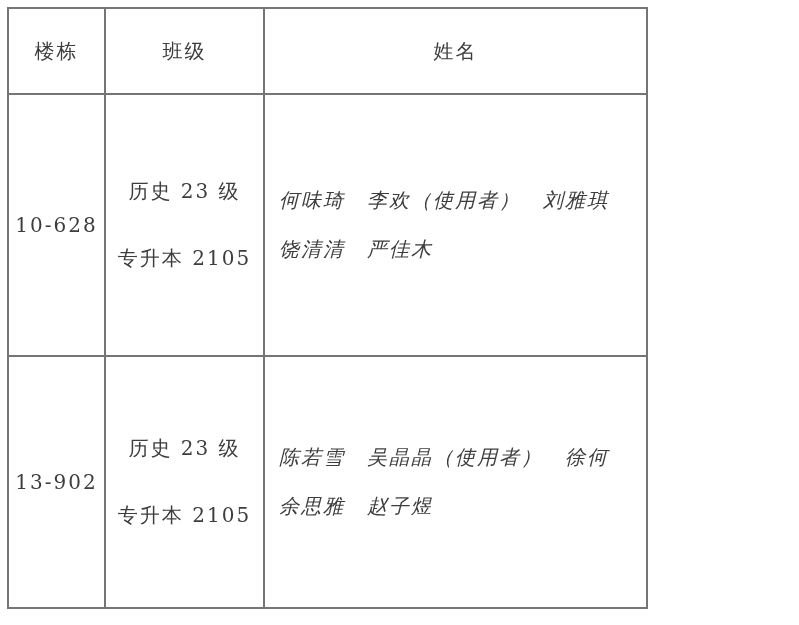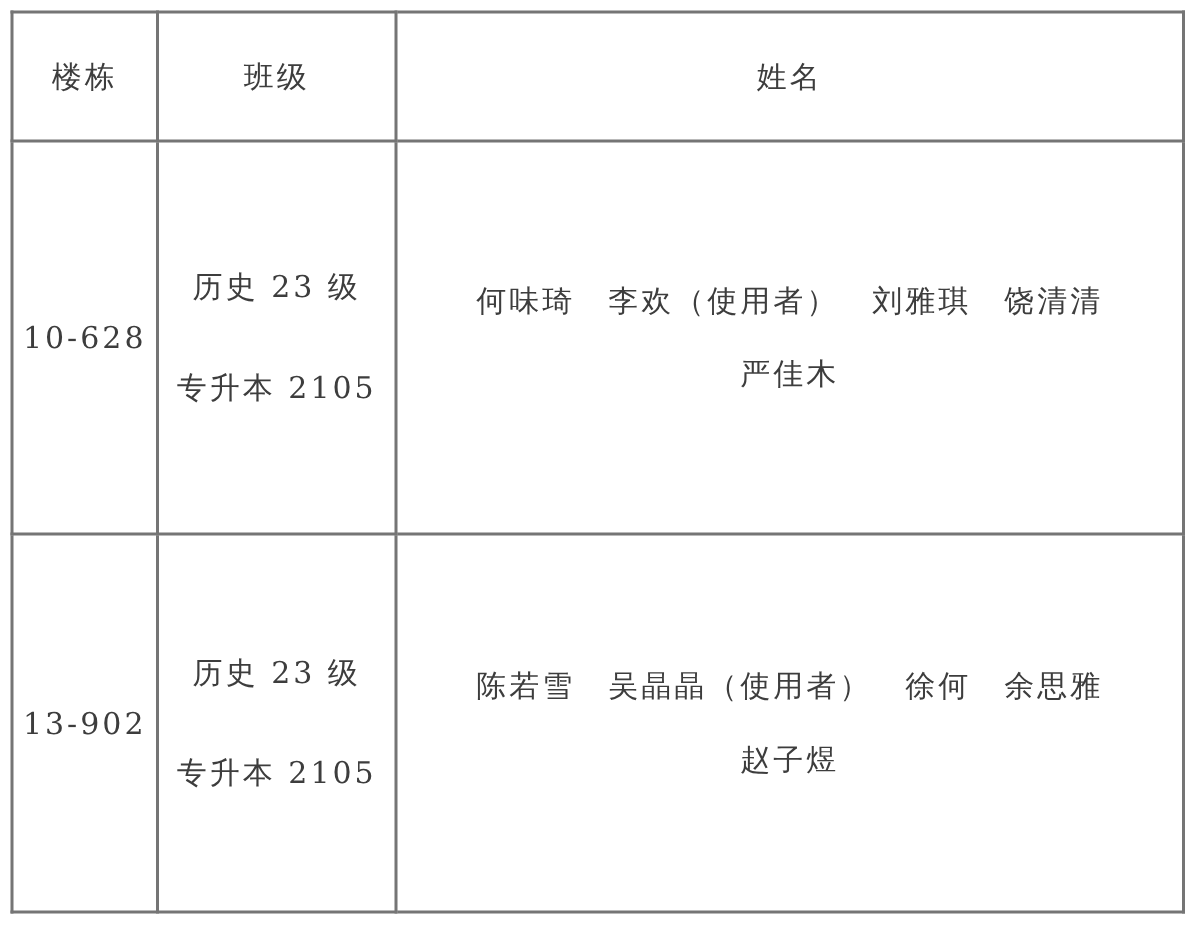--- a/index.html
+++ b/index.html
@@ -7,21 +7,21 @@
     width: 799px;
     height: 625px;
     background: #ffffff;
     overflow: hidden;
     font-family: "DejaVu Serif", "Liberation Serif", serif;
   }
   .doc-table {
     position: absolute;
     left: 7px;
     top: 7px;
-    width: 783px;
+    width: 641px;
     height: 602px;
     border-collapse: collapse;
     table-layout: fixed;
     color: #3d3d3d;
   }
   .doc-table th,
   .doc-table td {
     border: 2px solid #757575;
     text-align: center;
     vertical-align: middle;
@@ -38,26 +38,27 @@
   .doc-table tbody tr:nth-child(2) { height: 168px; }
   .class-lines {
     display: flex;
     flex-direction: column;
     align-items: center;
     gap: 40px;
   }
   .names-line {
     display: flex;
     flex-direction: row;
-    justify-content: center;
+    justify-content: flex-start;
     align-items: center;
     flex-wrap: wrap;
     gap: 22px;
     padding: 0 14px;
     white-space: nowrap;
+    font-style: italic;
   }
 </style>
 </head>
 <body>
 
 <table class="doc-table">
   <colgroup>
     <col class="col-building">
     <col class="col-class">
     <col class="col-names">

